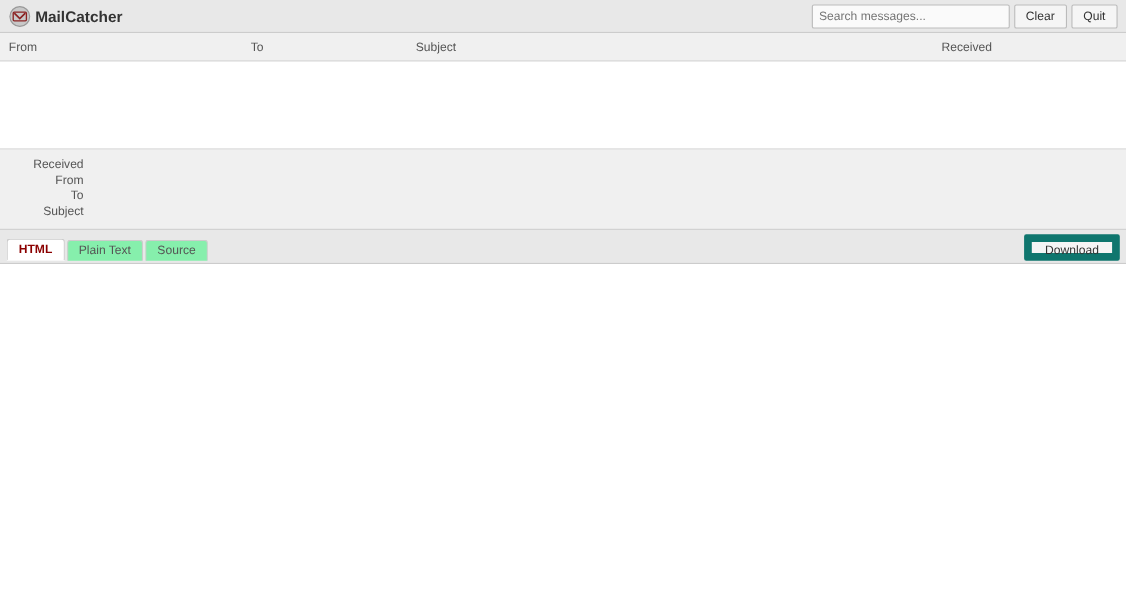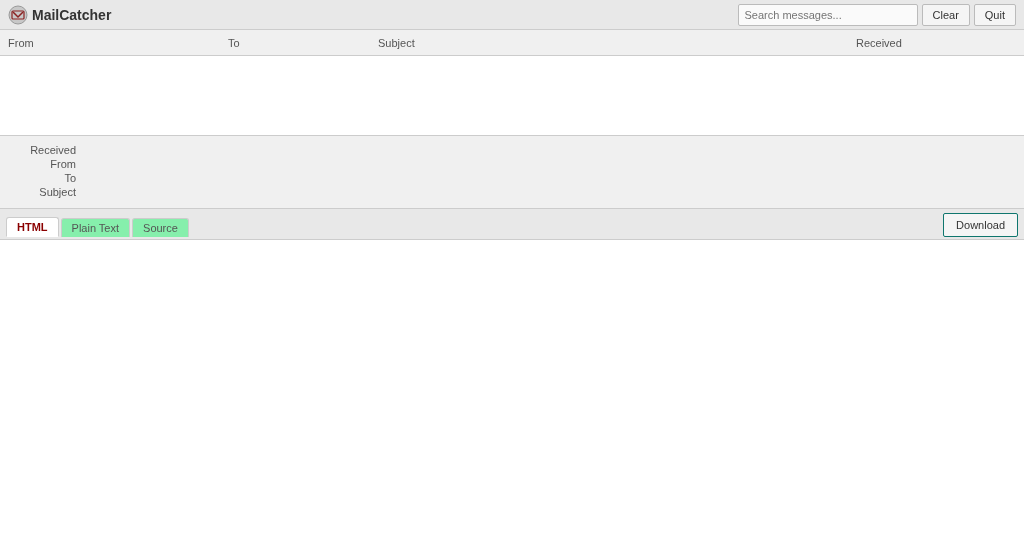--- a/index.html
+++ b/index.html
@@ -150,21 +150,21 @@
       border-bottom: 1px solid #fff;
       z-index: 1;
     }
 
     #download-btn {
       height: 24px;
       padding: 2px 12px;
       font-size: 11px;
       cursor: pointer;
       background: #f5f5f5;
-      border: 1px solid #0f766e;
+      border: 7px solid #0f766e;
       border-radius: 2px;
       color: #333;
       margin-bottom: 2px;
     }
 
     
     #content-area {
       background: #fff;
       min-height: 300px;
       padding: 8px;

